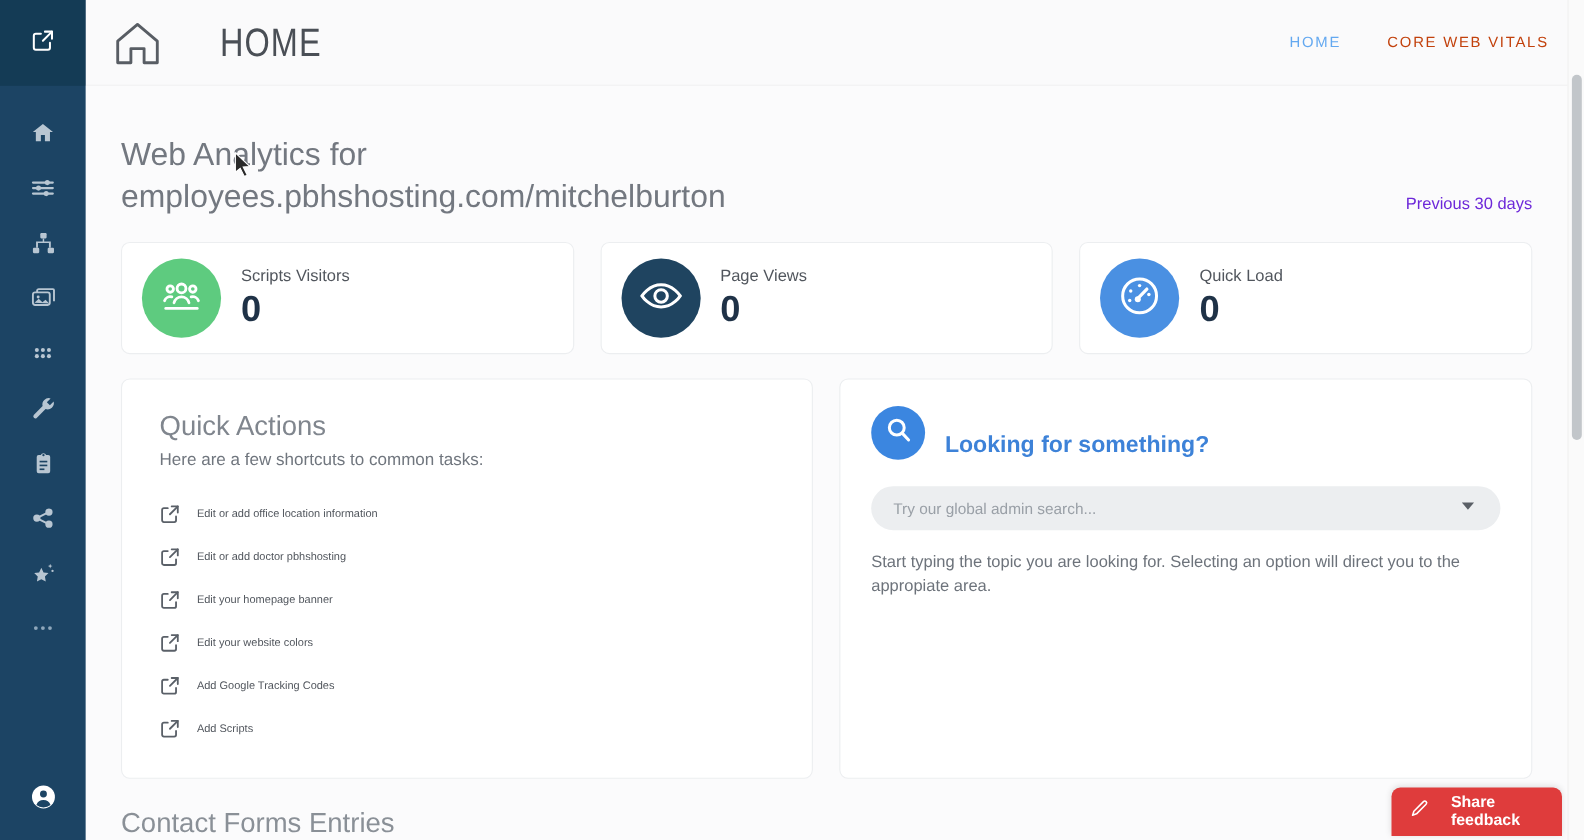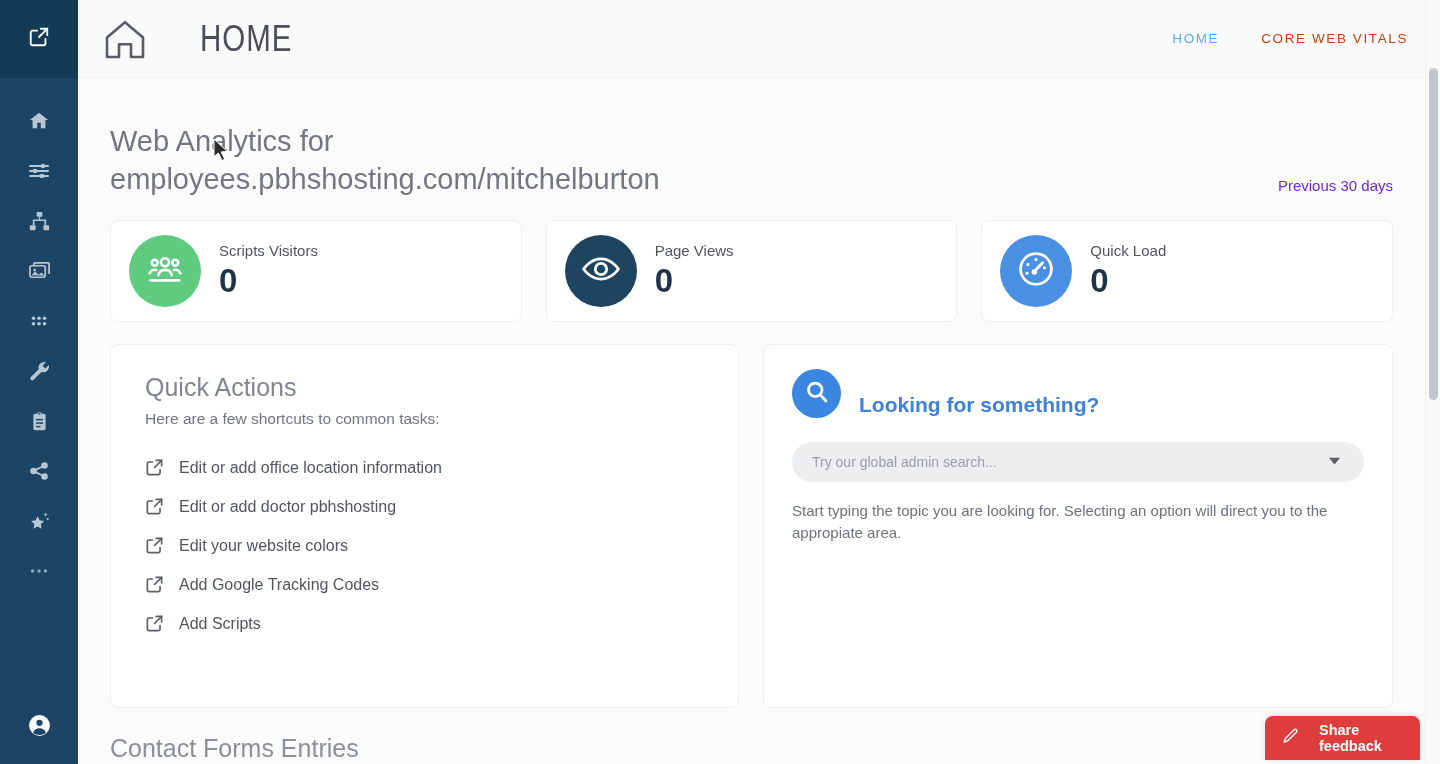--- a/index.html
+++ b/index.html
@@ -113,21 +113,21 @@
   #search-panel { flex: 1 1 auto; height: 364px; padding: 24px 28px; }
 
   #qa-heading { font-size: 25px; color: #80868e; font-weight: 400; }
   #qa-sub { font-size: 15.5px; color: #70767e; margin-top: 8px; }
   .qa-list { margin-top: 20px; }
   .qa-item {
     display: flex; align-items: center;
     height: 39px; cursor: pointer;
   }
   .qa-item .ext { flex: 0 0 34px; display: flex; align-items: center; }
-  .qa-item .qa-label { font-size: 16px; color: #51565d; }
+  .qa-item .qa-label { font-size: 10px; color: #51565d; }
 
   .search-head { display: flex; align-items: center; gap: 18px; }
   .search-circle {
     width: 49px; height: 49px; border-radius: 50%;
     background: #3b86e0;
     display: flex; align-items: center; justify-content: center;
     flex: 0 0 49px;
   }
   #search-heading { font-size: 21px; color: #3d82d8; font-weight: 700; margin-top: 22px; }
   #search-box {
@@ -429,20 +429,30 @@
               <span class="ext">
                 <svg width="19" height="19" viewBox="0 0 24 24" fill="none" stroke="#5a6068" stroke-width="2.1" stroke-linecap="round" stroke-linejoin="round">
                   <path d="M14 3h7v7"></path>
                     <path d="M21 3l-9 9"></path>
                   <path d="M19 14.5V19a2 2 0 0 1-2 2H5a2 2 0 0 1-2-2V7a2 2 0 0 1 2-2h4.5"></path>
                 </svg>
               </span>
               <span class="qa-label">Edit or add doctor pbhshosting</span>
             </div>
 
+            <div class="qa-item">
+              <span class="ext">
+                <svg width="19" height="19" viewBox="0 0 24 24" fill="none" stroke="#5a6068" stroke-width="2.1" stroke-linecap="round" stroke-linejoin="round">
+                  <path d="M14 3h7v7"></path>
+                    <path d="M21 3l-9 9"></path>
+                  <path d="M19 14.5V19a2 2 0 0 1-2 2H5a2 2 0 0 1-2-2V7a2 2 0 0 1 2-2h4.5"></path>
+                </svg>
+              </span>
+              <span class="qa-label">Edit your homepage banner</span>
+            </div>
 
             <div class="qa-item">
               <span class="ext">
                 <svg width="19" height="19" viewBox="0 0 24 24" fill="none" stroke="#5a6068" stroke-width="2.1" stroke-linecap="round" stroke-linejoin="round">
                   <path d="M14 3h7v7"></path>
                     <path d="M21 3l-9 9"></path>
                   <path d="M19 14.5V19a2 2 0 0 1-2 2H5a2 2 0 0 1-2-2V7a2 2 0 0 1 2-2h4.5"></path>
                 </svg>
               </span>
               <span class="qa-label">Edit your website colors</span>

